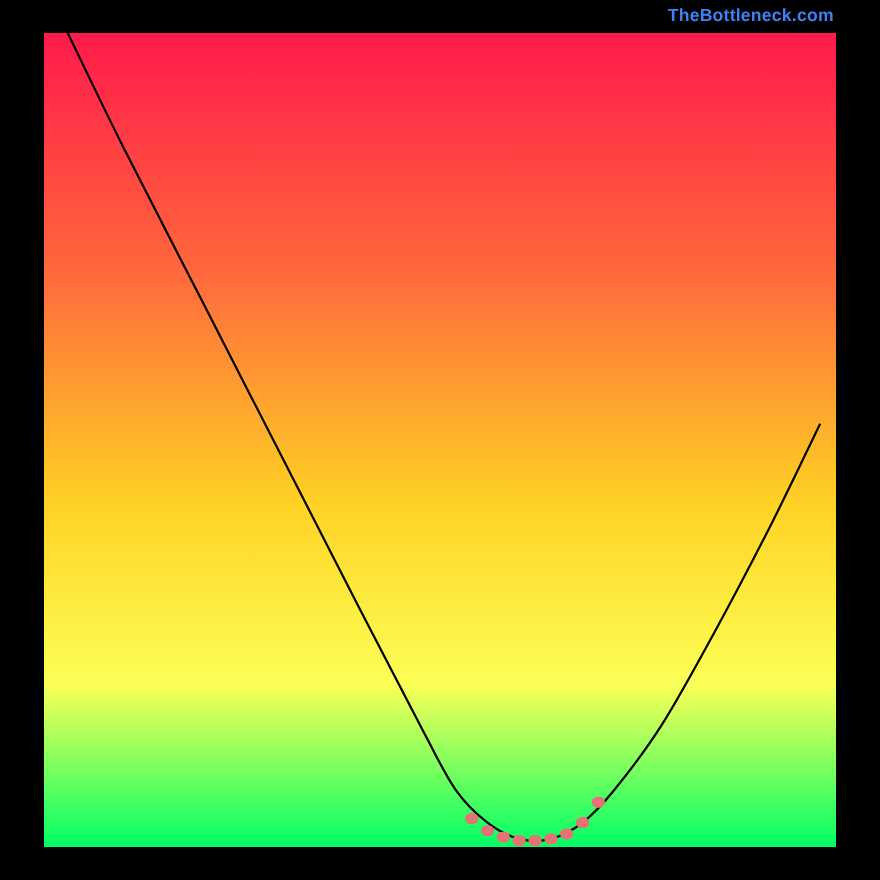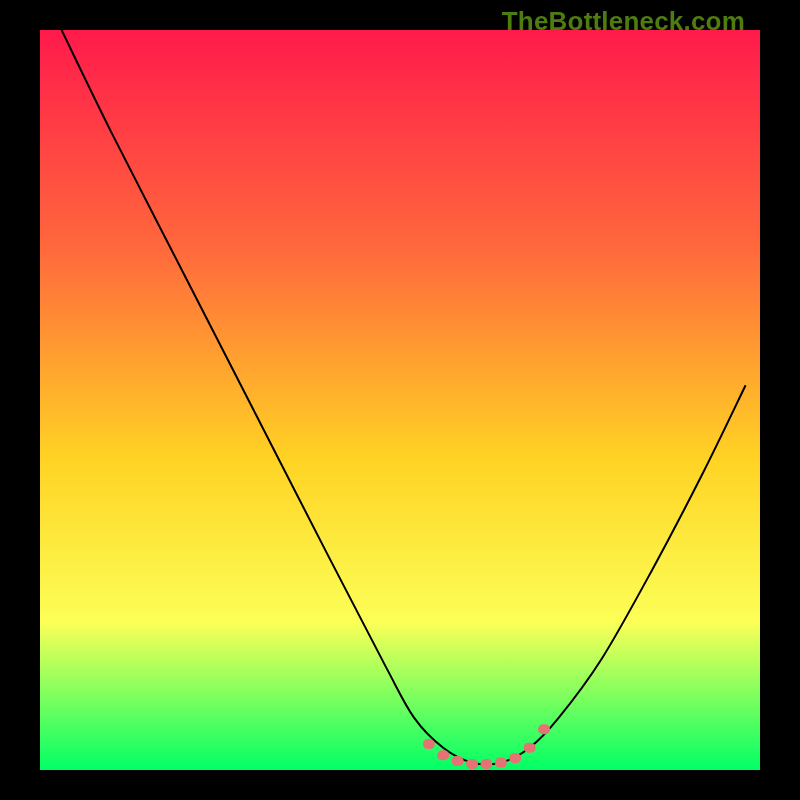--- a/index.html
+++ b/index.html
@@ -14,25 +14,25 @@
     position: absolute;
     left: 40px;
     top: 30px;
     width: 720px;
     height: 740px;
     background: #000000;
   }
   .watermark {
     position: absolute;
     top: 6px;
-    right: 55px;
+    right: 42px;
     font-family: Arial, Helvetica, sans-serif;
-    font-size: 26px;
+    font-size: 16px;
     font-weight: 600;
-    color: #4d7c0f;
+    color: #3b82f6;
     letter-spacing: 0.2px;
   }
   svg {
     display: block;
   }
 </style>
 </head>
 <body>
 
 <div class="watermark">TheBottleneck.com</div>

